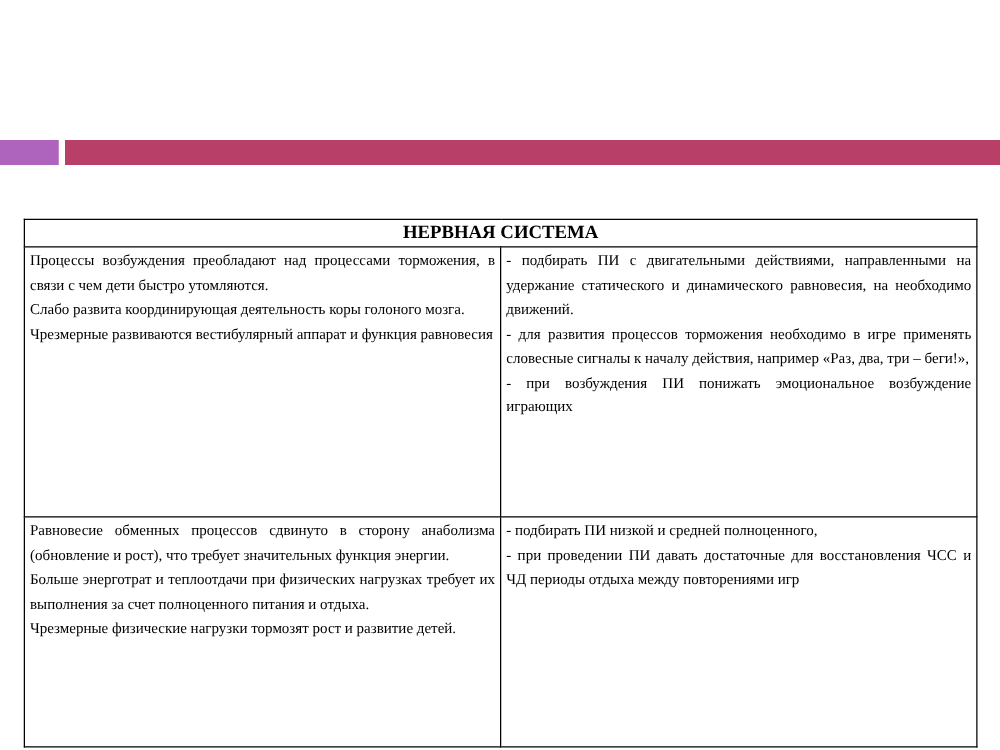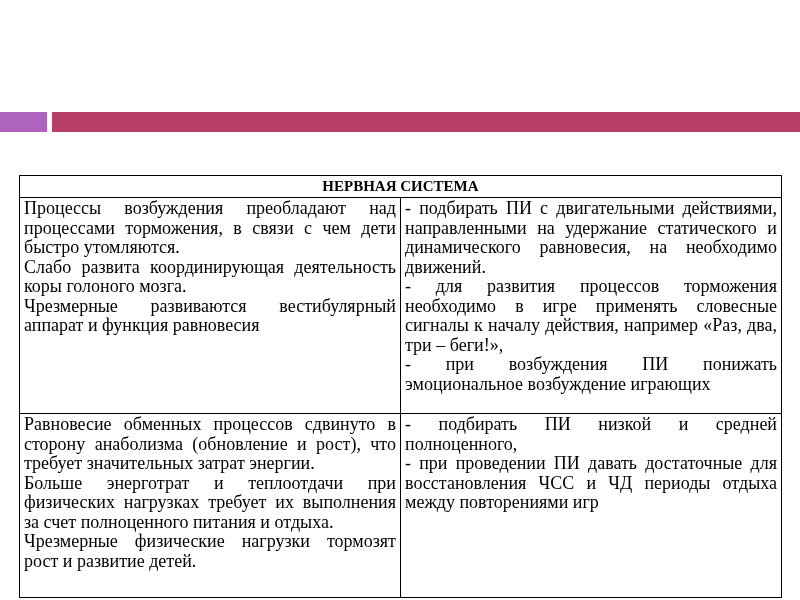--- a/index.html
+++ b/index.html
@@ -38,21 +38,21 @@
     }
     table {
       border-collapse: collapse;
       width: 763px;
       table-layout: fixed;
     }
     td {
       border: 1.5px solid #000;
       vertical-align: top;
       padding: 1px 4px 2px 4px;
-      font-size: 18px;
+      font-size: 12px;
       line-height: 19.5px;
     }
     td.sec-header {
       text-align: center;
       font-weight: bold;
       font-size: 15px;
       line-height: 19px;
       padding: 1px 4px 1px 4px;
     }
     td.col-left { width: 391px; }
@@ -84,21 +84,21 @@
         <span class="para">Чрезмерные развиваются вестибулярный аппарат и функция равновесия</span>
       </td>
       <td class="body col-right">
         <span class="para">- подбирать ПИ с двигательными действиями, направленными на удержание статического и динамического равновесия, на необходимо движений.</span>
         <span class="para">- для развития процессов торможения необходимо в игре применять словесные сигналы к началу действия, например «Раз, два, три – беги!»,</span>
         <span class="para">- при возбуждения ПИ понижать эмоциональное возбуждение играющих</span>
       </td>
     </tr>
     <tr class="row-met">
       <td class="body col-left">
-        <span class="para">Равновесие обменных процессов сдвинуто в сторону анаболизма (обновление и рост), что требует значительных затрат энергии.</span>
+        <span class="para">Равновесие обменных процессов сдвинуто в сторону анаболизма (обновление и рост), что требует значительных функция энергии.</span>
         <span class="para">Больше энерготрат и теплоотдачи при физических нагрузках требует их выполнения за счет полноценного питания и отдыха.</span>
         <span class="para">Чрезмерные физические нагрузки тормозят рост и развитие детей.</span>
       </td>
       <td class="body col-right">
         <span class="para">- подбирать ПИ низкой и средней полноценного,</span>
         <span class="para">- при проведении ПИ давать достаточные для восстановления ЧСС и ЧД периоды отдыха между повторениями игр</span>
       </td>
     </tr>
   </tbody>
     </table>

